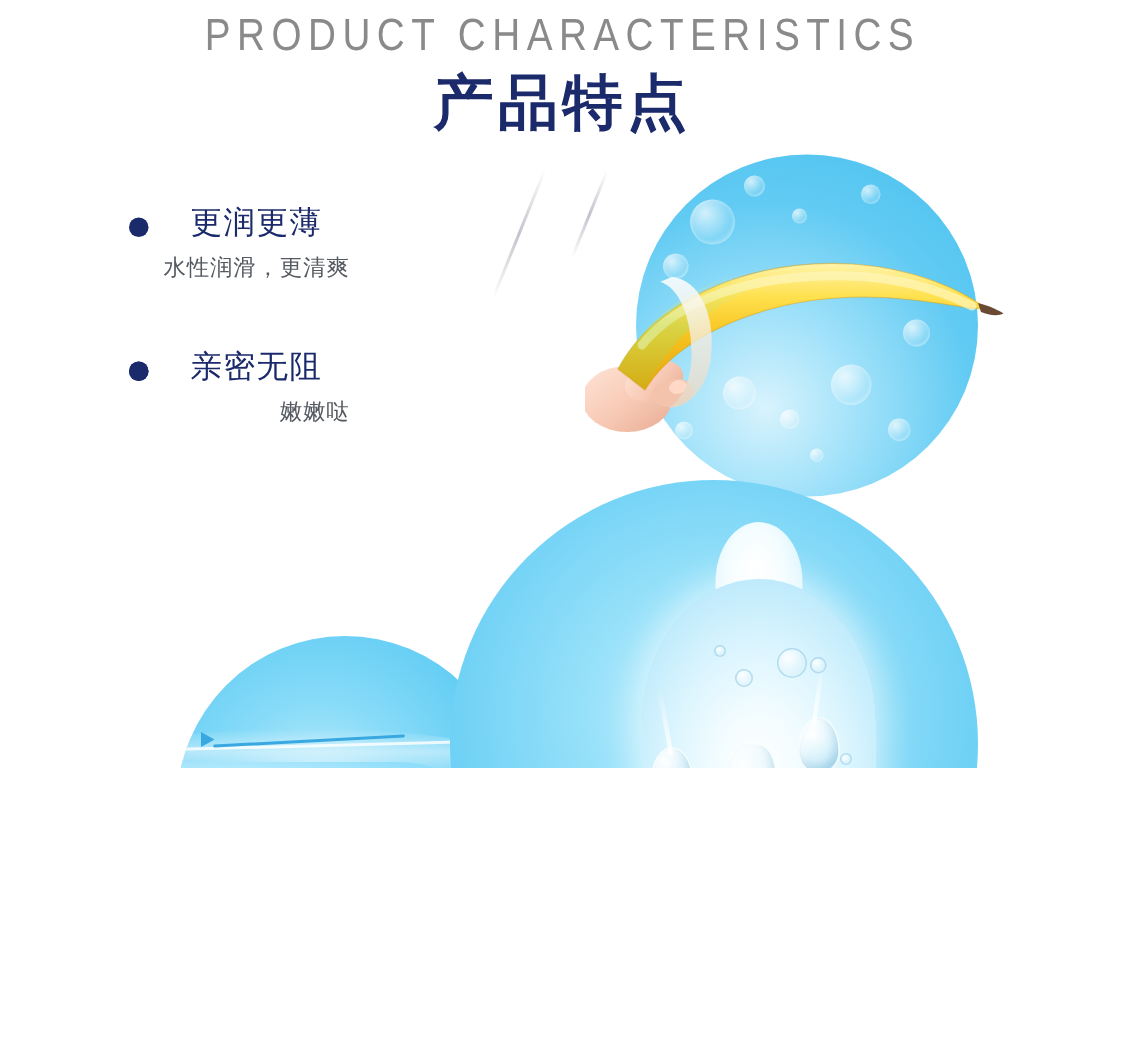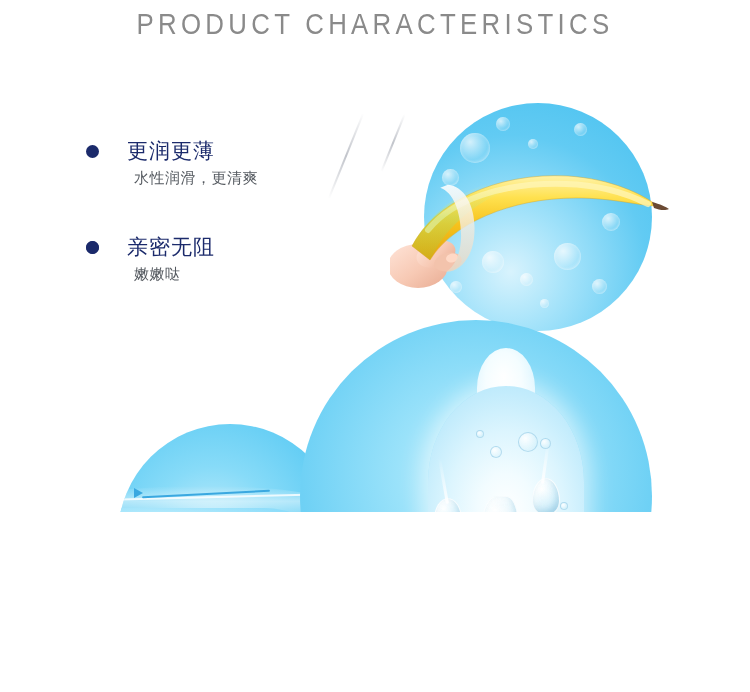--- a/index.html
+++ b/index.html
@@ -71,36 +71,37 @@
     position: absolute;
     left: 0;
     top: 8px;
     width: 13px;
     height: 13px;
     border-radius: 50%;
     background: #1b2a6b;
   }
   .blt-title {
     margin-left: 41px;
-    font-family: Liberation Serif, serif;
+    font-family: Liberation Mono, monospace;
     font-size: 21px;
     font-weight: 400;
     color: #1b2a6b;
     letter-spacing: 1px;
     line-height: 28px;
     white-space: nowrap;
   }
   .blt-sub {
-    margin-left: 48px;
+    margin-left: 23px;
     font-family: "DejaVu Sans", "Liberation Sans", sans-serif;
     font-size: 15px;
     color: #555a60;
     letter-spacing: 0.5px;
     line-height: 26px;
     white-space: nowrap;
+    text-align: right;
   }
 
   
   .circ {
     position: absolute;
     border-radius: 50%;
     overflow: hidden;
   }
 
   
@@ -209,20 +210,21 @@
     border-radius: 50%;
   }
 </style>
 </head>
 <body>
 
 <div id="page">
 
   <div class="hdr">
     <div class="hdr-en">PRODUCT CHARACTERISTICS</div>
+    <div class="hdr-cn">产品特点</div>
   </div>
 
   <div class="slash" style="left:345px; top:110px; height:92px; transform:rotate(22deg);"></div>
   <div class="slash" style="left:392px; top:112px; height:62px; transform:rotate(22deg);"></div>
 
   <div class="bullets">
 
     <div class="blt" style="margin-bottom:42px;">
       <span class="blt-dot"></span>
       <div class="blt-title">更润更薄</div>

